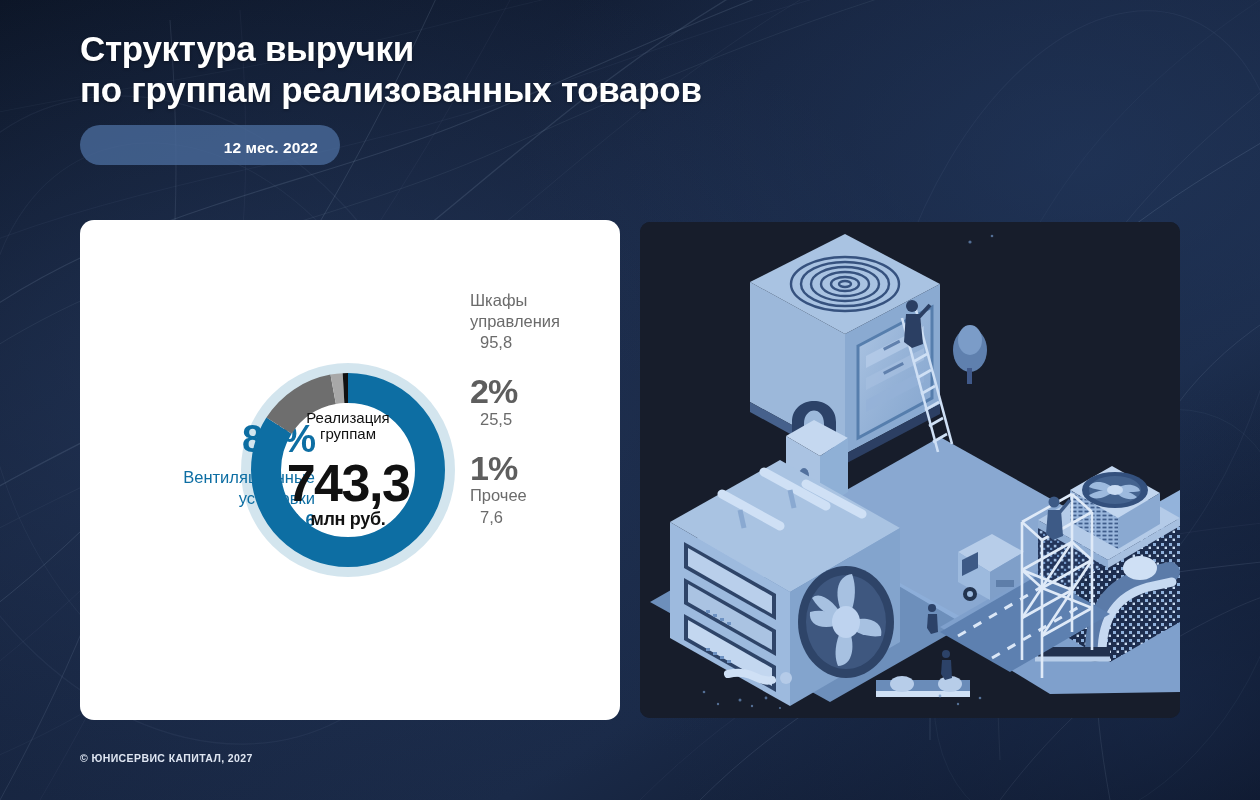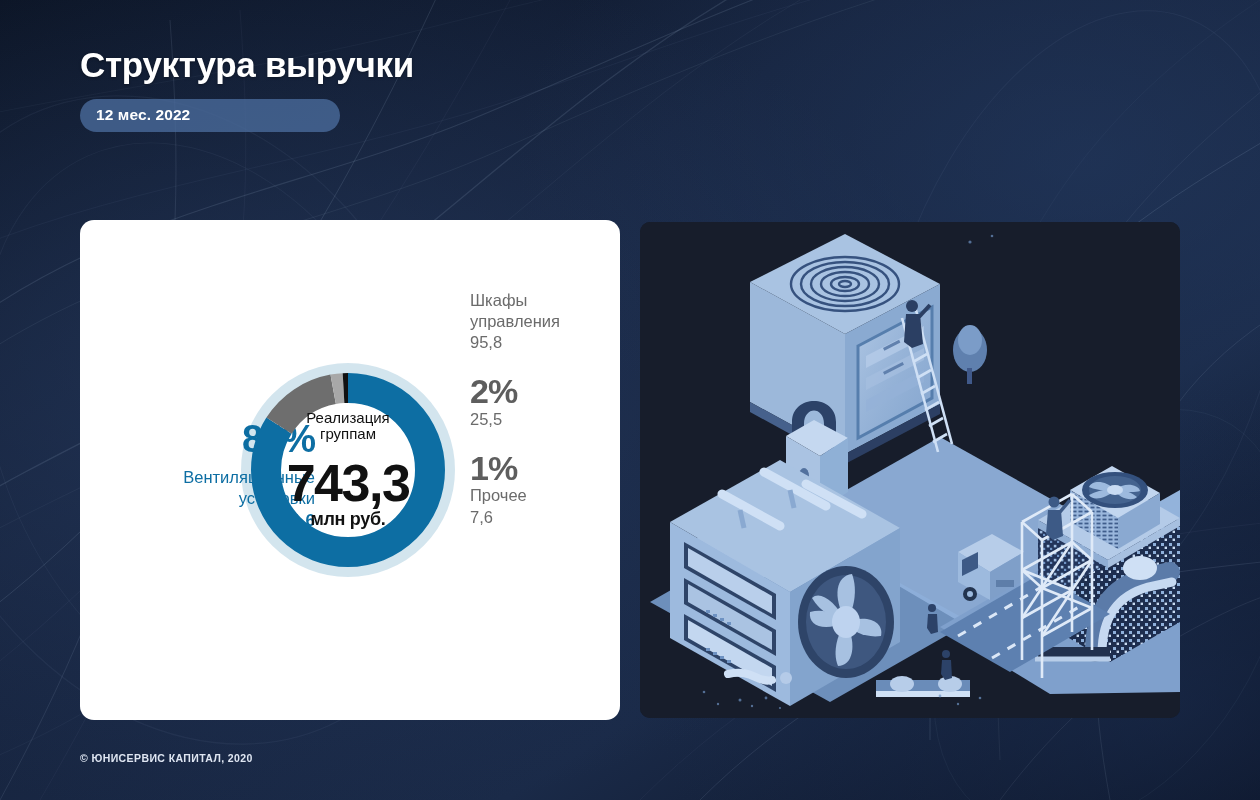--- a/index.html
+++ b/index.html
@@ -8,41 +8,42 @@
     font-family:"Liberation Sans", sans-serif;
     background:#101a2e;
     position:relative;
   }
 
   
   #bg { position:absolute; inset:0; z-index:0; }
   #bg svg { display:block; width:1260px; height:800px; }
 
   
-  .header { position:absolute; left:80px; top:44px; z-index:5; }
+  .header { position:absolute; left:80px; top:28px; z-index:5; }
   .title-line {
     color:#ffffff;
     font-size:35px;
     font-weight:bold;
     letter-spacing:-0.3px;
     line-height:1.18;
     white-space:nowrap;
     text-shadow:0 1px 3px rgba(0,0,0,.35);
   }
   .badge {
     display:inline-block;
     margin-top:14px;
-    padding:7px 22px 8px 16px;
+    padding:14px 22px 8px 16px;
     border-radius:22px;
     background:rgba(74,108,156,.78);
     color:#fff;
     font-size:15.5px;
     font-weight:bold;
     letter-spacing:.1px;
     min-width:260px;
+    text-align:right;
   }
 
   
   .card {
     position:absolute;
     left:80px; top:220px;
     width:540px; height:500px;
     background:#ffffff;
     border-radius:14px;
     z-index:5;
@@ -85,21 +86,21 @@
   .dc-unit { font-size:18px; font-weight:bold; letter-spacing:-.3px; margin-top:-1px; }
 
   
   .legend-right { position:absolute; left:390px; top:70px; width:160px; color:#6b6b6b; }
   .lr-item { margin-bottom:22px; }
   .lr-item .pct {
     font-size:34px; font-weight:bold; line-height:1;
     color:#5e5e5e; letter-spacing:-1px;
   }
   .lr-item .nm { font-size:16.5px; line-height:1.25; color:#6b6b6b; white-space:pre-line; }
-  .lr-item .val { font-size:16.5px; margin-top:2px; color:#6b6b6b; }
+  .lr-item .val { font-size:16.5px; margin-top:2px; color:#6b6b6b;margin-left:10px; }
 
   
   .illus {
     position:absolute;
     left:640px; top:222px;
     width:540px; height:496px;
     background:#171d2b;
     border-radius:10px;
     overflow:hidden;
     z-index:5;
@@ -169,20 +170,21 @@
       <ellipse cx="180" cy="420" rx="260" ry="340" transform="rotate(-28 180 420)" stroke-width="1.2"></ellipse>
       <ellipse cx="210" cy="430" rx="210" ry="300" transform="rotate(-24 210 430)" stroke-width="0.9"></ellipse>
       <ellipse cx="1080" cy="330" rx="190" ry="330" transform="rotate(18 1080 330)" stroke-width="1"></ellipse>
       <ellipse cx="1110" cy="620" rx="150" ry="230" transform="rotate(32 1110 620)" stroke-width="0.8"></ellipse>
     </g>
   </svg>
 </div>
 
 <div class="header">
   <div class="title-line">Структура выручки</div>
+  <div class="title-line">по группам реализованных товаров</div>
   <div class="badge">12 мес. 2022</div>
 </div>
 
 <div class="card">
   <div class="chart-wrap">
 
     <div class="legend-left">
       <div class="pct">84%</div>
       <div class="nm">Вентиляционные
 установки</div>
@@ -496,13 +498,13 @@
         <circle cx="78" cy="482" r="1.2"></circle>
       <circle cx="330" cy="20" r="1.6"></circle>
         <circle cx="352" cy="14" r="1.3"></circle>
       <circle cx="300" cy="474" r="1.4"></circle>
         <circle cx="318" cy="482" r="1.2"></circle>
       <circle cx="340" cy="476" r="1.3"></circle>
     </g>
   </svg>
 </div>
 
-<div class="footer">© ЮНИСЕРВИС КАПИТАЛ, 2020</div>
+<div class="footer">© ЮНИСЕРВИС КАПИТАЛ, 2027</div>
 
 </body></html>

